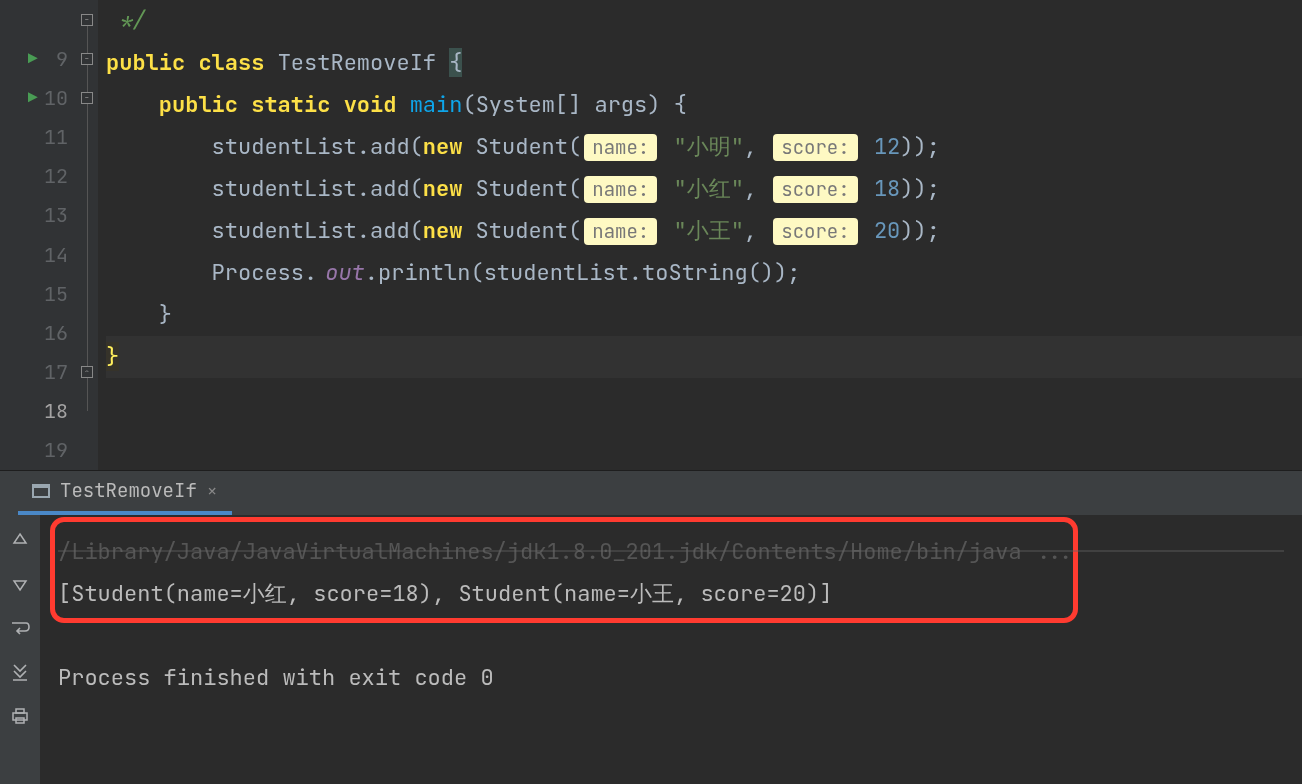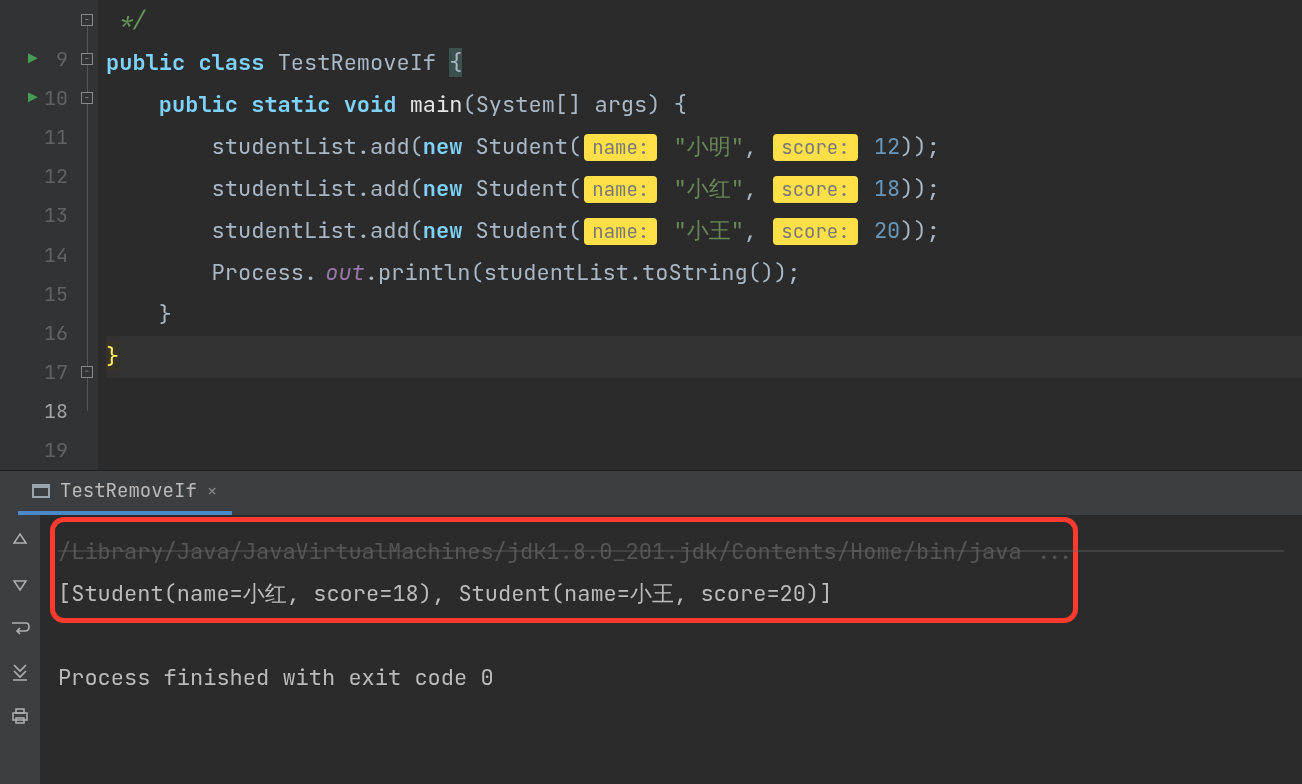--- a/index.html
+++ b/index.html
@@ -87,28 +87,28 @@
       font-size: 22px;
       line-height: 42px;
     }
     .code-line {
       height: 42px;
       white-space: pre;
     }
     .code-line.current {
       background: #323232;
     }
-    .kw { color: #7dd3fc; font-weight: bold; }
+    .kw { color: #fde047; font-weight: bold; }
     .id { color: #a9b7c6; }
-    .method-decl { color: #e5e5e5; }
+    .method-decl { color: #0ea5e9; }
     .str { color: #6a8759; }
     .num { color: #6897bb; }
     .comment-close { color: #629755; font-style: italic; }
     .param-hint {
-      background: #fde047;
+      background: #fef9c3;
       color: #787878;
       border-radius: 4px;
       padding: 1px 8px;
       font-size: 19px;
       margin: 0 3px;
     }
     .brace-hl {
       background: #3b514d;
     }
     .brace-end {

